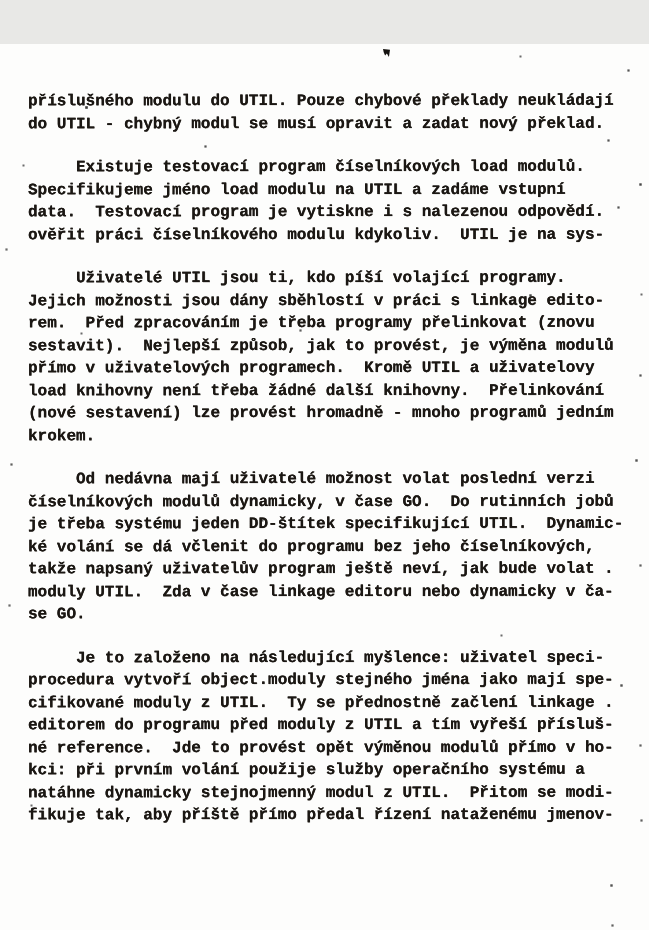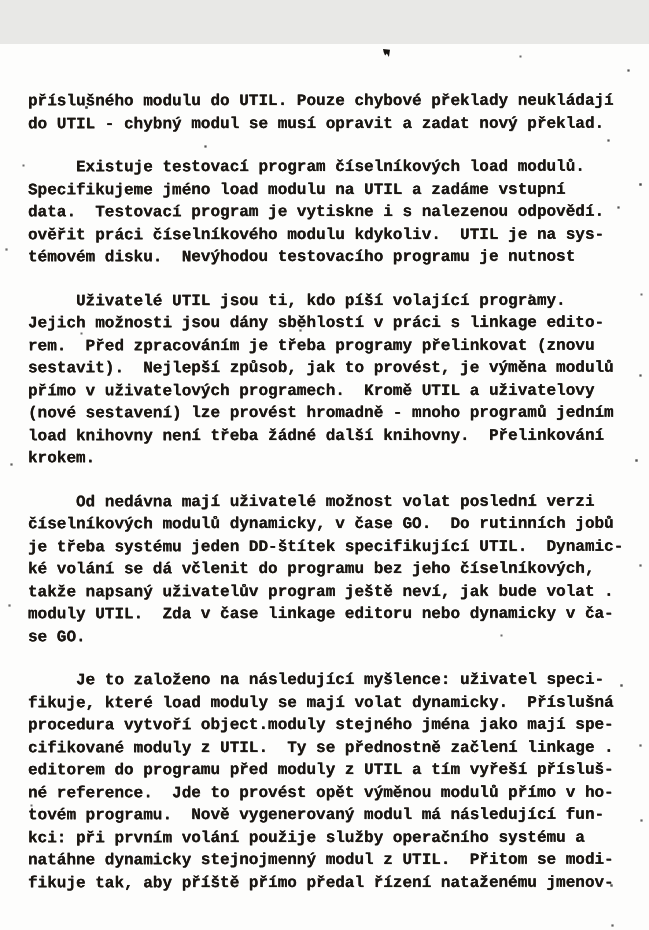--- a/index.html
+++ b/index.html
@@ -94,51 +94,48 @@
     <div class="paragraph">
       <div class="text-line">příslušného modulu do UTIL. Pouze chybové překlady neukládají</div>
       <div class="text-line">do UTIL - chybný modul se musí opravit a zadat nový překlad.</div>
     </div>
 
     <div class="paragraph">
       <div class="text-line">     Existuje testovací program číselníkových load modulů.</div>
       <div class="text-line">Specifikujeme jméno load modulu na UTIL a zadáme vstupní</div>
       <div class="text-line">data.  Testovací program je vytiskne i s nalezenou odpovědí.</div>
       <div class="text-line">ověřit práci číselníkového modulu kdykoliv.  UTIL je na sys-</div>
-      <div class="text-line">témovém disku.  Nevýhodou testovacího programu je nutnost</div>
     </div>
 
     <div class="paragraph">
       <div class="text-line">     Uživatelé UTIL jsou ti, kdo píší volající programy.</div>
       <div class="text-line">Jejich možnosti jsou dány sběhlostí v práci s linkage edito-</div>
       <div class="text-line">rem.  Před zpracováním je třeba programy přelinkovat (znovu</div>
       <div class="text-line">sestavit).  Nejlepší způsob, jak to provést, je výměna modulů</div>
       <div class="text-line">přímo v uživatelových programech.  Kromě UTIL a uživatelovy</div>
+      <div class="text-line">load knihovny není třeba žádné další knihovny.  Přelinkování</div>
       <div class="text-line">(nové sestavení) lze provést hromadně - mnoho programů jedním</div>
-      <div class="text-line">load knihovny není třeba žádné další knihovny.  Přelinkování</div>
       <div class="text-line">krokem.</div>
     </div>
 
     <div class="paragraph">
       <div class="text-line">     Od nedávna mají uživatelé možnost volat poslední verzi</div>
       <div class="text-line">číselníkových modulů dynamicky, v čase GO.  Do rutinních jobů</div>
       <div class="text-line">je třeba systému jeden DD-štítek specifikující UTIL.  Dynamic-</div>
       <div class="text-line">ké volání se dá včlenit do programu bez jeho číselníkových,</div>
       <div class="text-line">takže napsaný uživatelův program ještě neví, jak bude volat .</div>
       <div class="text-line">moduly UTIL.  Zda v čase linkage editoru nebo dynamicky v ča-</div>
       <div class="text-line">se GO.</div>
     </div>
 
     <div class="paragraph">
       <div class="text-line">     Je to založeno na následující myšlence: uživatel speci-</div>
-      <div class="text-line">fikuje, které load moduly se mají volat dynamicky.  Příslušná</div>
       <div class="text-line">procedura vytvoří object.moduly stejného jména jako mají spe-</div>
       <div class="text-line">cifikované moduly z UTIL.  Ty se přednostně začlení linkage .</div>
       <div class="text-line">editorem do programu před moduly z UTIL a tím vyřeší přísluš-</div>
       <div class="text-line">né reference.  Jde to provést opět výměnou modulů přímo v ho-</div>
-      <div class="text-line">tovém programu.  Nově vygenerovaný modul má následující fun-</div>
       <div class="text-line">kci: při prvním volání použije služby operačního systému a</div>
       <div class="text-line">natáhne dynamicky stejnojmenný modul z UTIL.  Přitom se modi-</div>
       <div class="text-line">fikuje tak, aby příště přímo předal řízení nataženému jmenov-</div>
     </div>
 
   </div>
 </div>
 
 </body></html>

